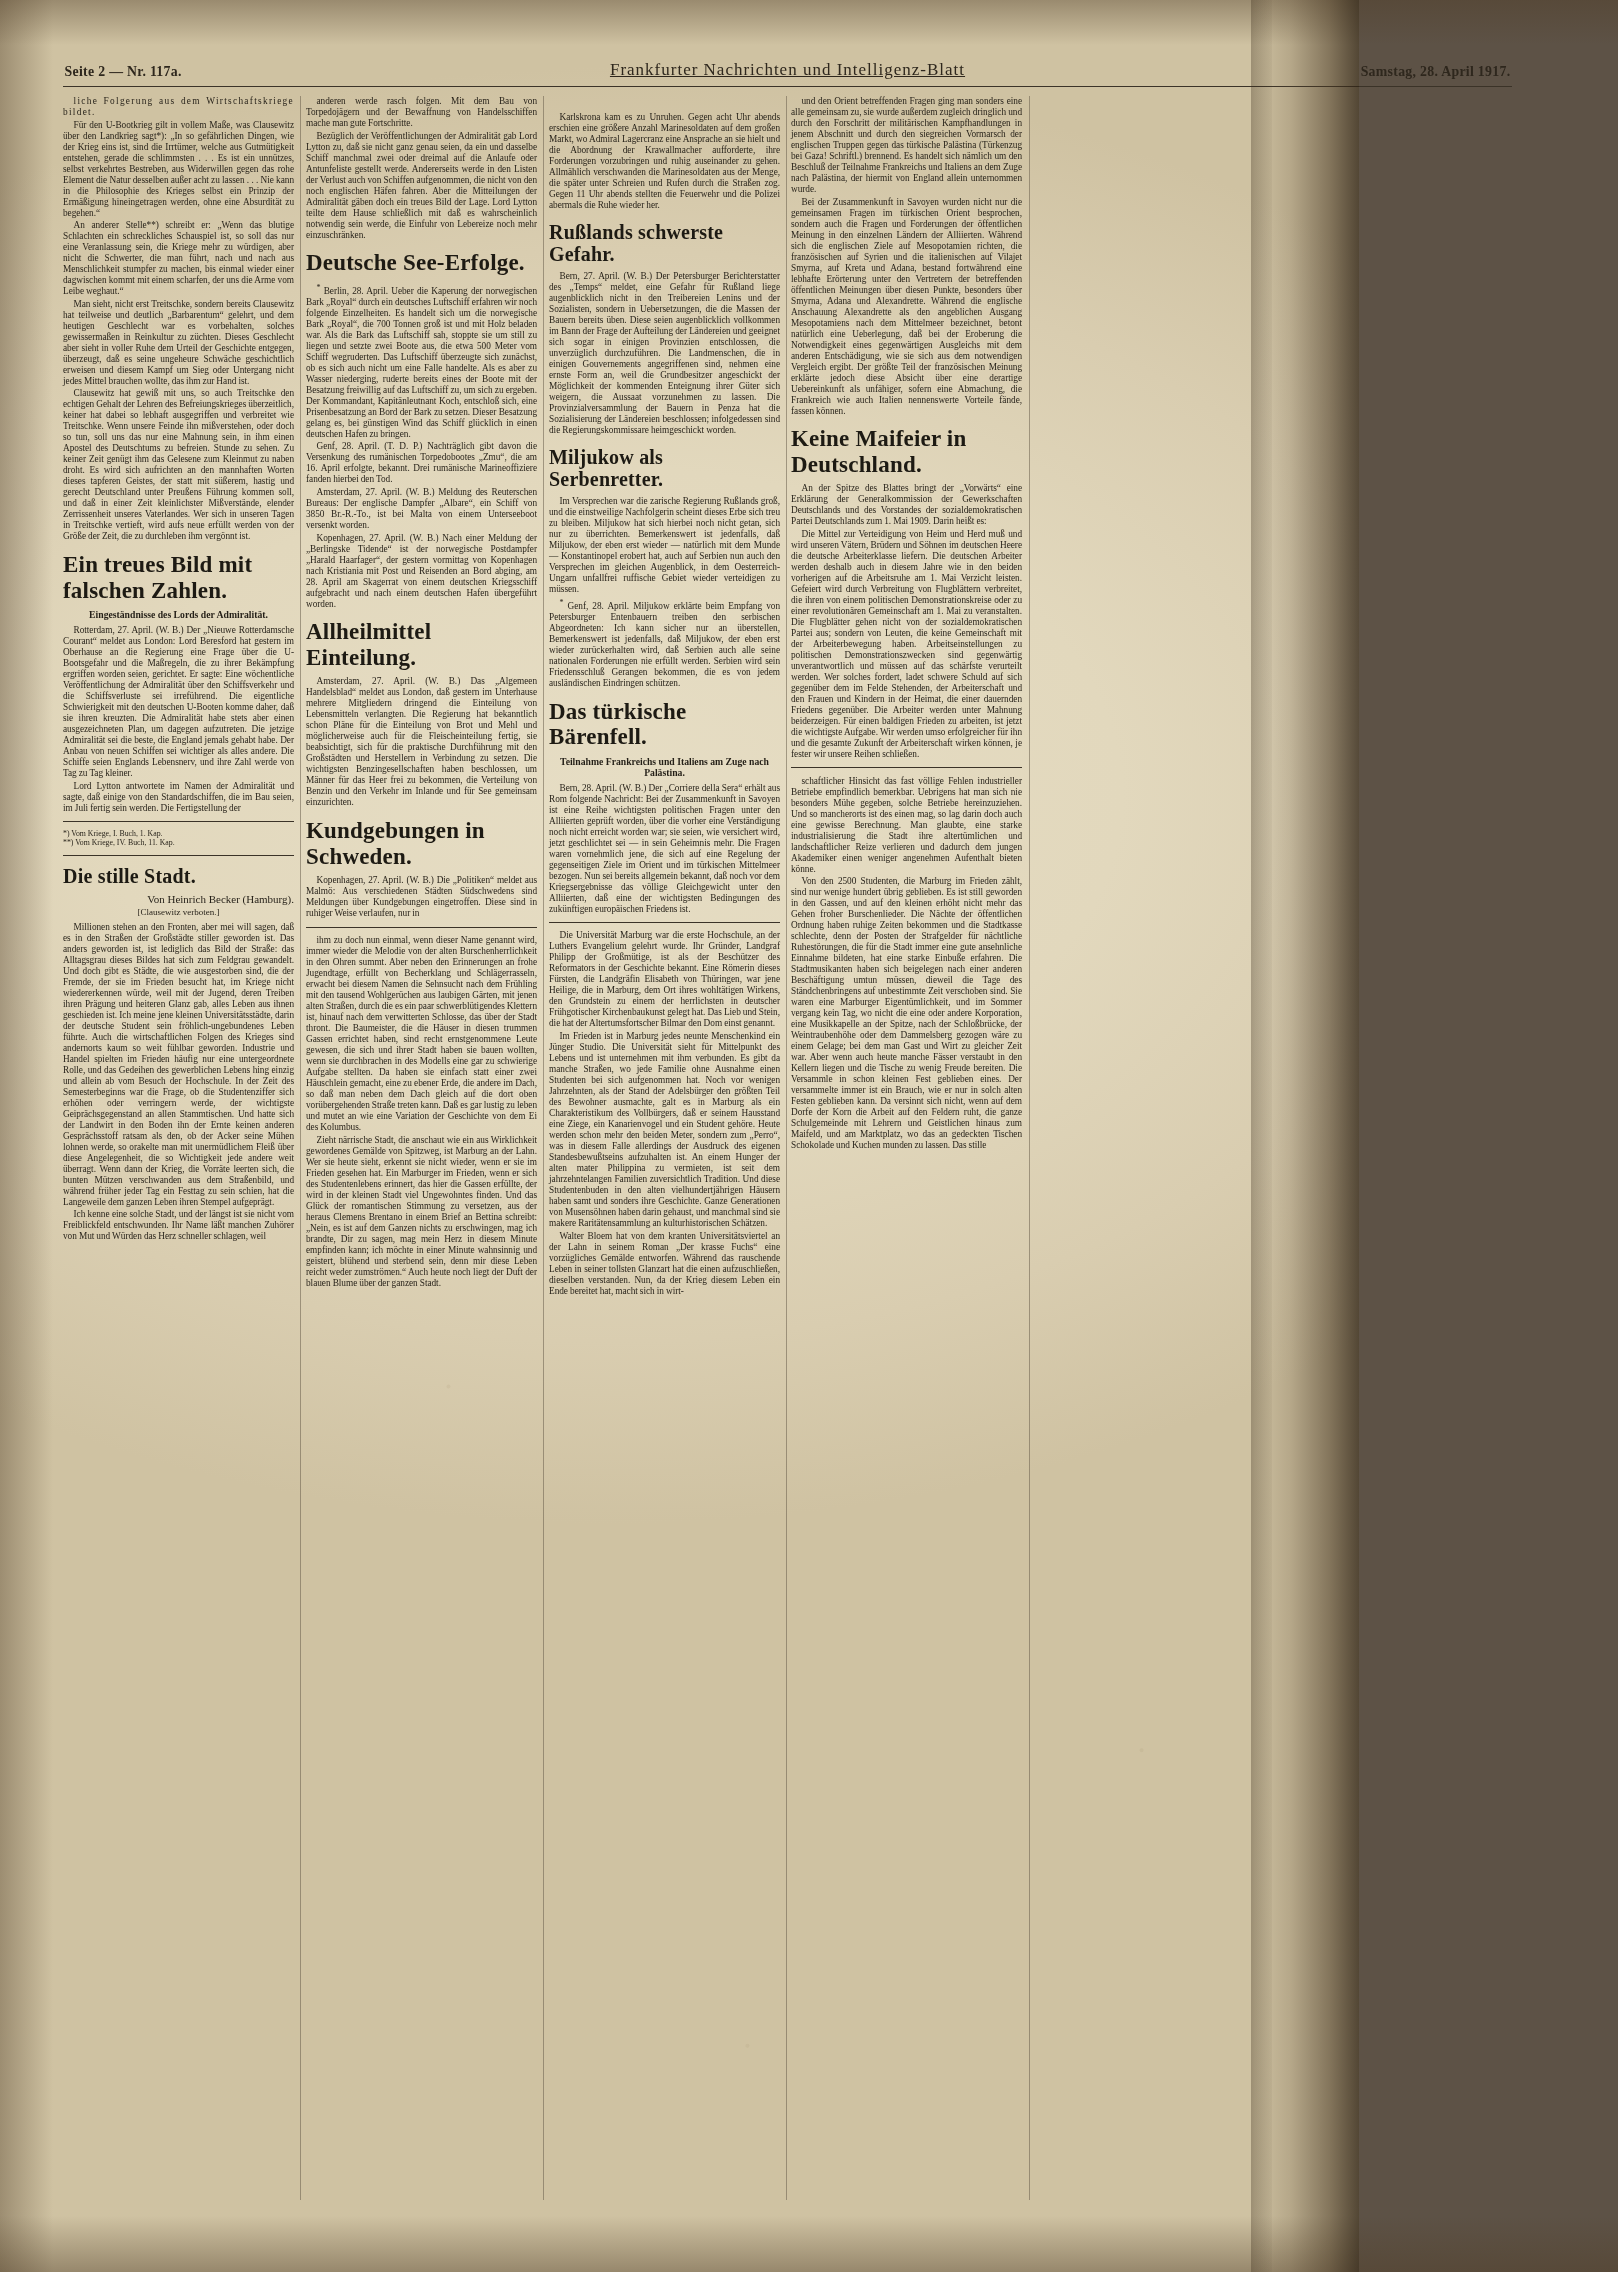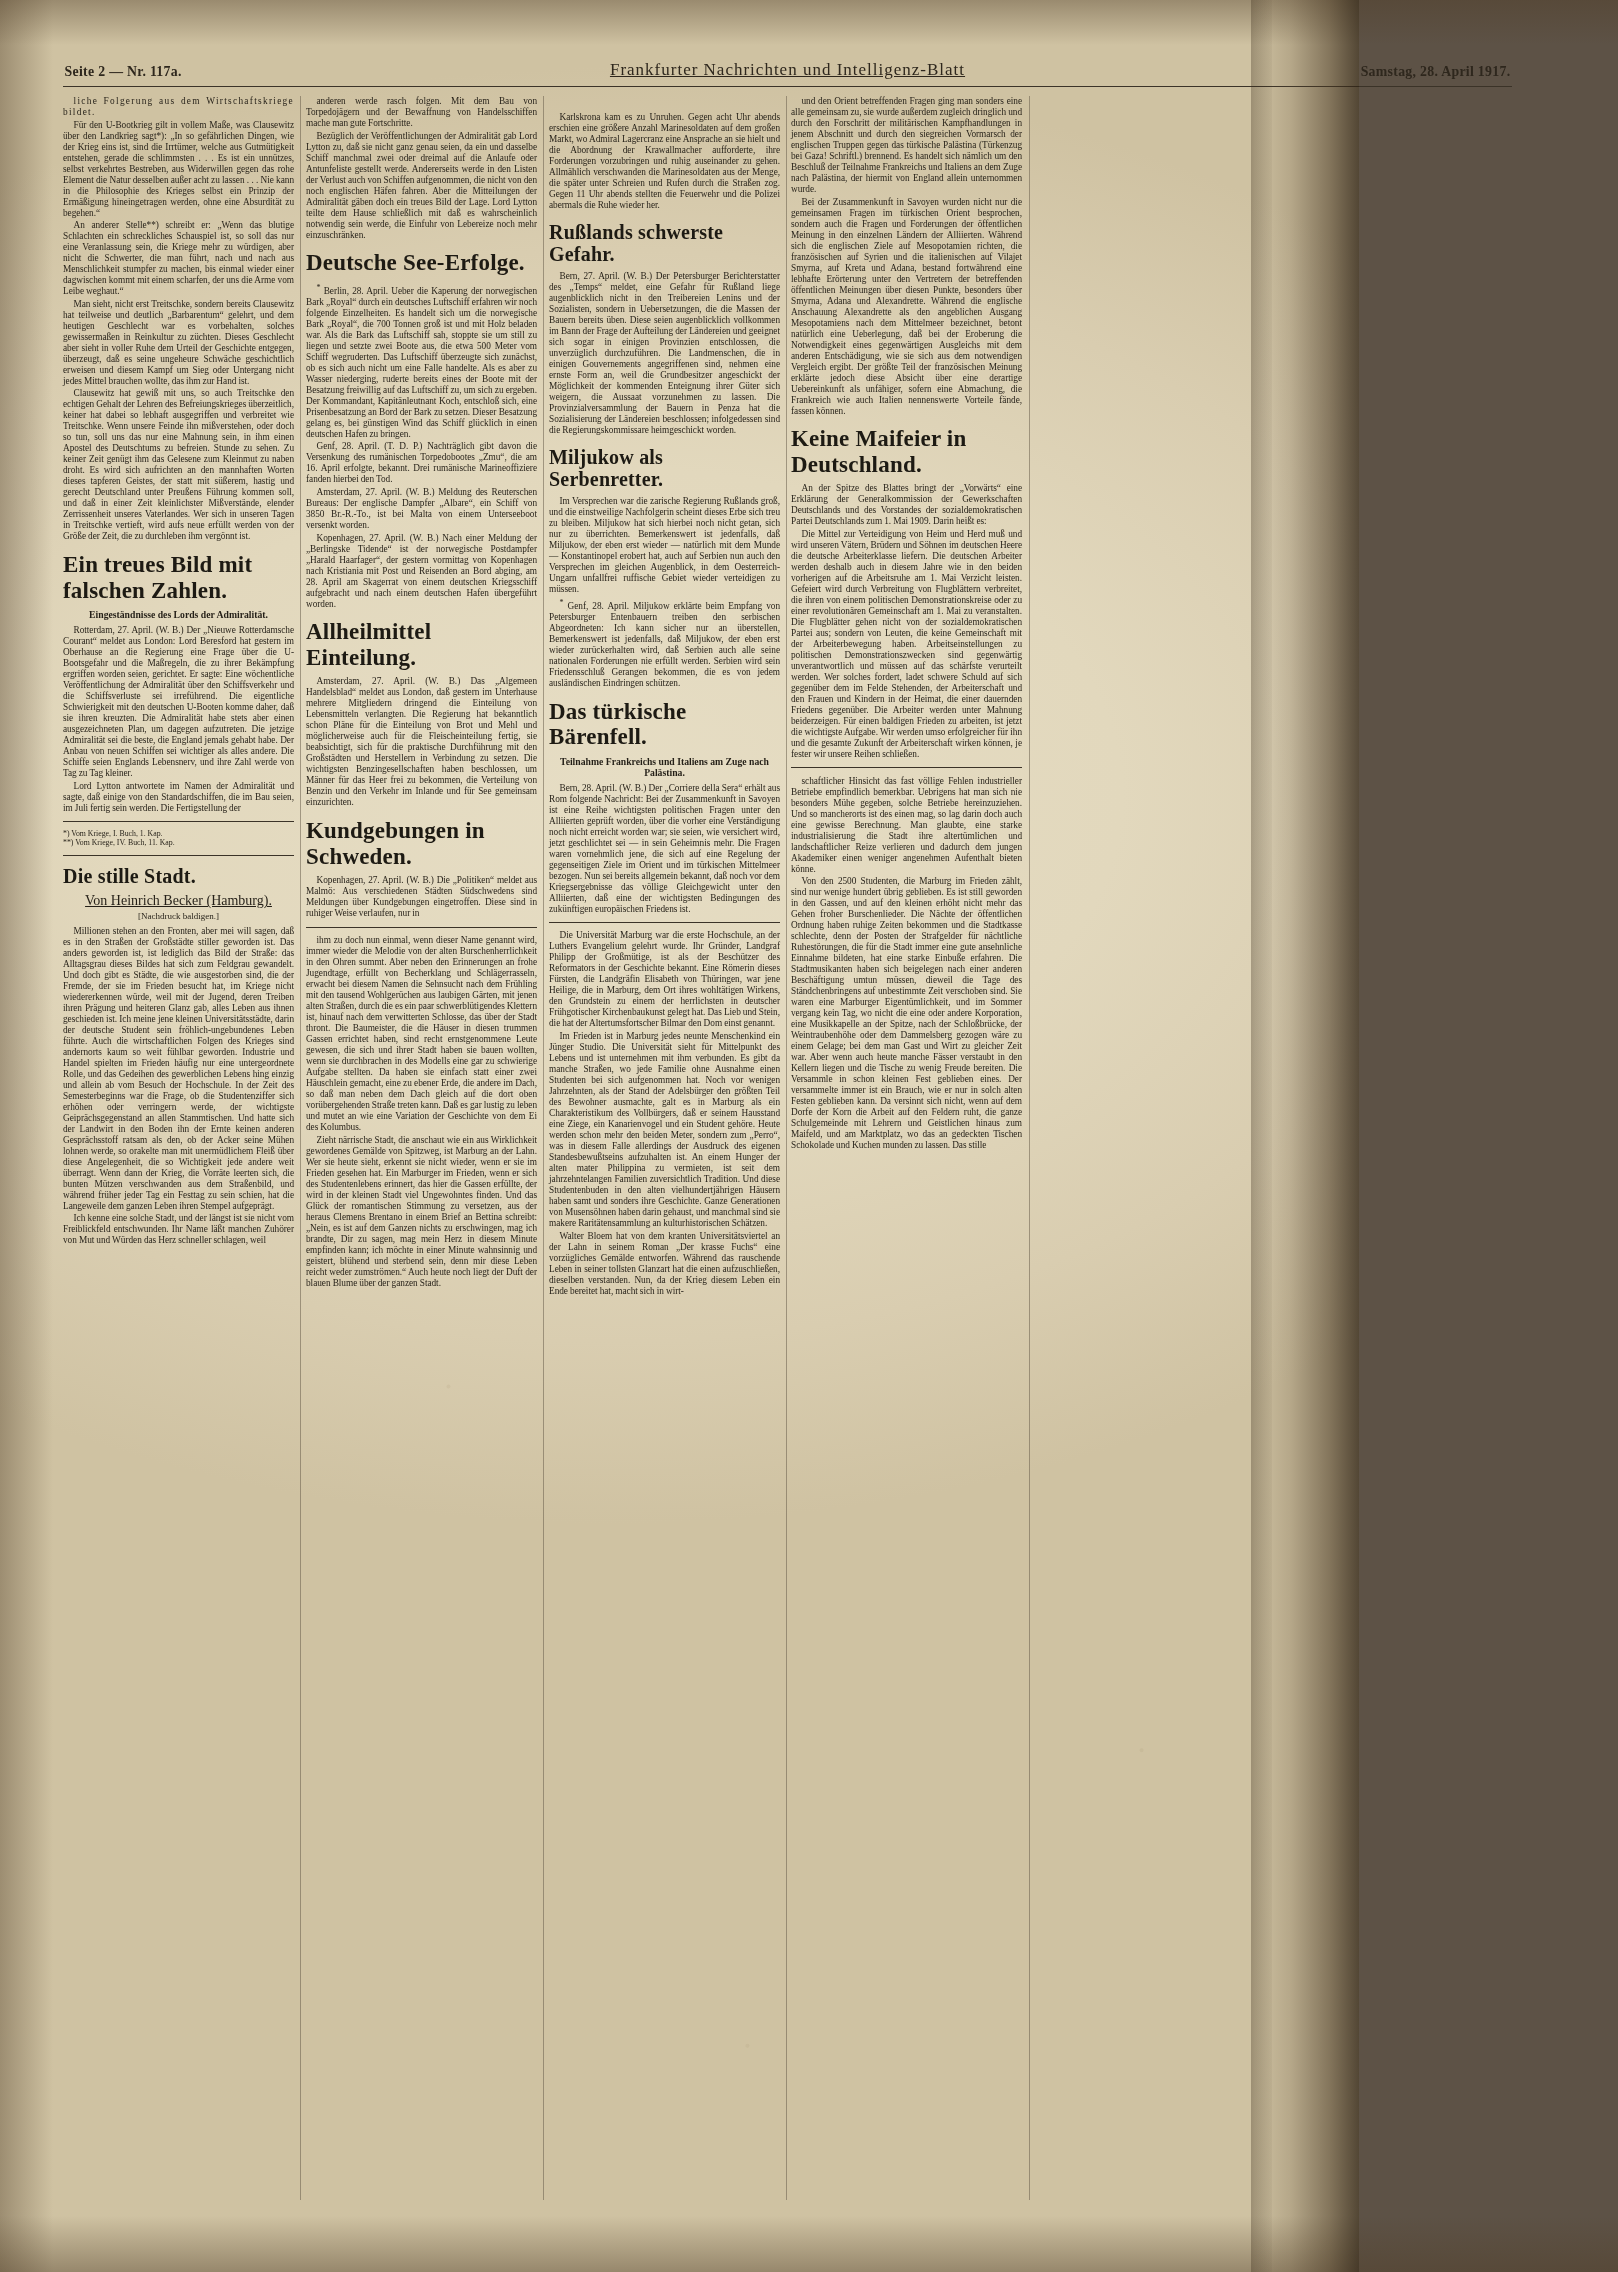--- a/index.html
+++ b/index.html
@@ -149,25 +149,24 @@
   .hl.xl { font-size: 20px; letter-spacing: 0.2px; }
   .hl.lg { font-size: 23px; letter-spacing: 0.2px; }
   .sub {
     text-align: center;
     font-size: 9.7px;
     font-weight: bold;
     color: #241f17;
     margin: 1.6px 0 4.9px 0;
   }
   .byline {
-    text-align: center;
-    font-size: 14px;
+    text-align: right;
+    font-size: 11px;
     color: #241f17;
     margin: 2.4px 0 1.6px 0;
-    text-decoration: underline;
   }
   .note {
     text-align: center;
     font-size: 9px;
     color: #241f17;
     margin: 1.6px 0 4.9px 0;
   }
   .hr-full {
     height: 0;
     border-top: 1.2px solid #3b3328;
@@ -203,21 +202,21 @@
         <h2 class="hl lg">Ein treues Bild mit falschen Zahlen.</h2>
         <div class="sub">Eingeständnisse des Lords der Admiralität.</div>
         <p class="para">Rotterdam, 27. April. (W. B.) Der „Nieuwe Rotterdamsche Courant“ meldet aus London: Lord Beresford hat gestern im Oberhause an die Regierung eine Frage über die U-Bootsgefahr und die Maßregeln, die zu ihrer Bekämpfung ergriffen worden seien, gerichtet. Er sagte: Eine wöchentliche Veröffentlichung der Admiralität über den Schiffsverkehr und die Schiffsverluste sei irreführend. Die eigentliche Schwierigkeit mit den deutschen U-Booten komme daher, daß sie ihren kreuzten. Die Admiralität habe stets aber einen ausgezeichneten Plan, um dagegen aufzutreten. Die jetzige Admiralität sei die beste, die England jemals gehabt habe. Der Anbau von neuen Schiffen sei wichtiger als alles andere. Die Schiffe seien Englands Lebensnerv, und ihre Zahl werde von Tag zu Tag kleiner.</p>
         <p class="para">Lord Lytton antwortete im Namen der Admiralität und sagte, daß einige von den Standardschiffen, die im Bau seien, im Juli fertig sein werden. Die Fertigstellung der</p>
         <div class="hr-full"></div>
         <div class="fn">*) Vom Kriege, I. Buch, 1. Kap.</div>
         <div class="fn">**) Vom Kriege, IV. Buch, 11. Kap.</div>
         <div class="hr-full"></div>
         <h2 class="hl xl">Die stille Stadt.</h2>
         <div class="byline">Von Heinrich Becker (Hamburg).</div>
-        <div class="note">[Nachdruck baldigen.]</div>
+        <div class="note">[Clausewitz verboten.]</div>
         <p class="para">Millionen stehen an den Fronten, aber mei will sagen, daß es in den Straßen der Großstädte stiller geworden ist. Das anders geworden ist, ist lediglich das Bild der Straße: das Alltagsgrau dieses Bildes hat sich zum Feldgrau gewandelt. Und doch gibt es Städte, die wie ausgestorben sind, die der Fremde, der sie im Frieden besucht hat, im Kriege nicht wiedererkennen würde, weil mit der Jugend, deren Treiben ihren Prägung und heiteren Glanz gab, alles Leben aus ihnen geschieden ist. Ich meine jene kleinen Universitätsstädte, darin der deutsche Student sein fröhlich-ungebundenes Leben führte. Auch die wirtschaftlichen Folgen des Krieges sind andernorts kaum so weit fühlbar geworden. Industrie und Handel spielten im Frieden häufig nur eine untergeordnete Rolle, und das Gedeihen des gewerblichen Lebens hing einzig und allein ab vom Besuch der Hochschule. In der Zeit des Semesterbeginns war die Frage, ob die Studentenziffer sich erhöhen oder verringern werde, der wichtigste Geiprächsgegenstand an allen Stammtischen. Und hatte sich der Landwirt in den Boden ihn der Ernte keinen anderen Gesprächsstoff ratsam als den, ob der Acker seine Mühen lohnen werde, so orakelte man mit unermüdlichem Fleiß über diese Angelegenheit, die so Wichtigkeit jede andere weit überragt. Wenn dann der Krieg, die Vorräte leerten sich, die bunten Mützen verschwanden aus dem Straßenbild, und während früher jeder Tag ein Festtag zu sein schien, hat die Langeweile dem ganzen Leben ihren Stempel aufgeprägt.</p>
         <p class="para">Ich kenne eine solche Stadt, und der längst ist sie nicht vom Freiblickfeld entschwunden. Ihr Name läßt manchen Zuhörer von Mut und Würden das Herz schneller schlagen, weil</p>
       </div>
     <div class="col c1">
         <p class="para">anderen werde rasch folgen. Mit dem Bau von Torpedojägern und der Bewaffnung von Handelsschiffen mache man gute Fortschritte.</p>
         <p class="para">Bezüglich der Veröffentlichungen der Admiralität gab Lord Lytton zu, daß sie nicht ganz genau seien, da ein und dasselbe Schiff manchmal zwei oder dreimal auf die Anlaufe oder Antunfeliste gestellt werde. Andererseits werde in den Listen der Verlust auch von Schiffen aufgenommen, die nicht von den noch englischen Häfen fahren. Aber die Mitteilungen der Admiralität gäben doch ein treues Bild der Lage. Lord Lytton teilte dem Hause schließlich mit daß es wahrscheinlich notwendig sein werde, die Einfuhr von Lebereize noch mehr einzuschränken.</p>
         <h2 class="hl lg">Deutsche See-Erfolge.</h2>
         <p class="para"><span class="star">*</span> Berlin, 28. April. Ueber die Kaperung der norwegischen Bark „Royal“ durch ein deutsches Luftschiff erfahren wir noch folgende Einzelheiten. Es handelt sich um die norwegische Bark „Royal“, die 700 Tonnen groß ist und mit Holz beladen war. Als die Bark das Luftschiff sah, stoppte sie um still zu liegen und setzte zwei Boote aus, die etwa 500 Meter vom Schiff wegruderten. Das Luftschiff überzeugte sich zunächst, ob es sich auch nicht um eine Falle handelte. Als es aber zu Wasser niederging, ruderte bereits eines der Boote mit der Besatzung freiwillig auf das Luftschiff zu, um sich zu ergeben. Der Kommandant, Kapitänleutnant Koch, entschloß sich, eine Prisenbesatzung an Bord der Bark zu setzen. Dieser Besatzung gelang es, bei günstigen Wind das Schiff glücklich in einen deutschen Hafen zu bringen.</p>
         <p class="para">Genf, 28. April. (T. D. P.) Nachträglich gibt davon die Versenkung des rumänischen Torpedobootes „Zmu“, die am 16. April erfolgte, bekannt. Drei rumänische Marineoffiziere fanden hierbei den Tod.</p>
         <p class="para">Amsterdam, 27. April. (W. B.) Meldung des Reuterschen Bureaus: Der englische Dampfer „Albare“, ein Schiff von 3850 Br.-R.-To., ist bei Malta von einem Unterseeboot versenkt worden.</p>

